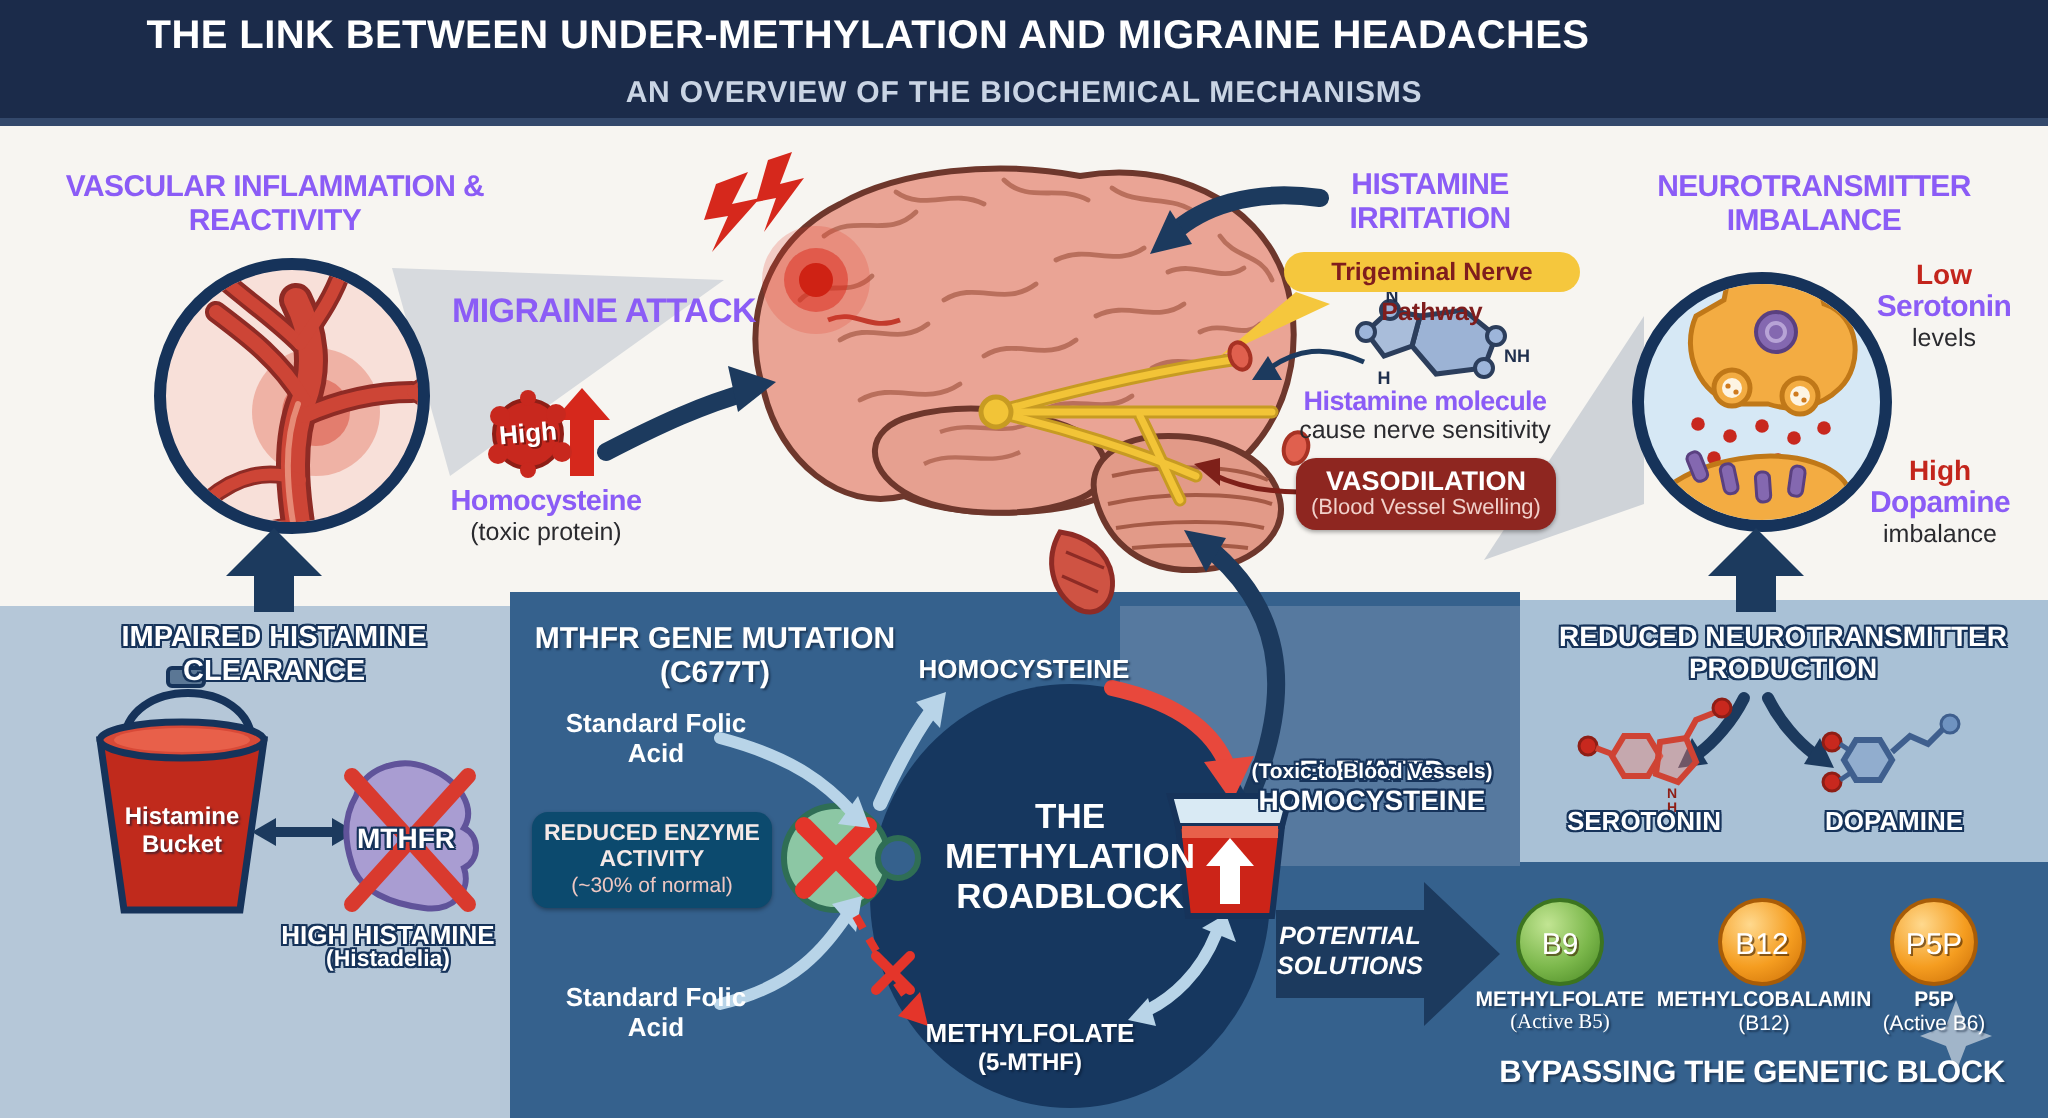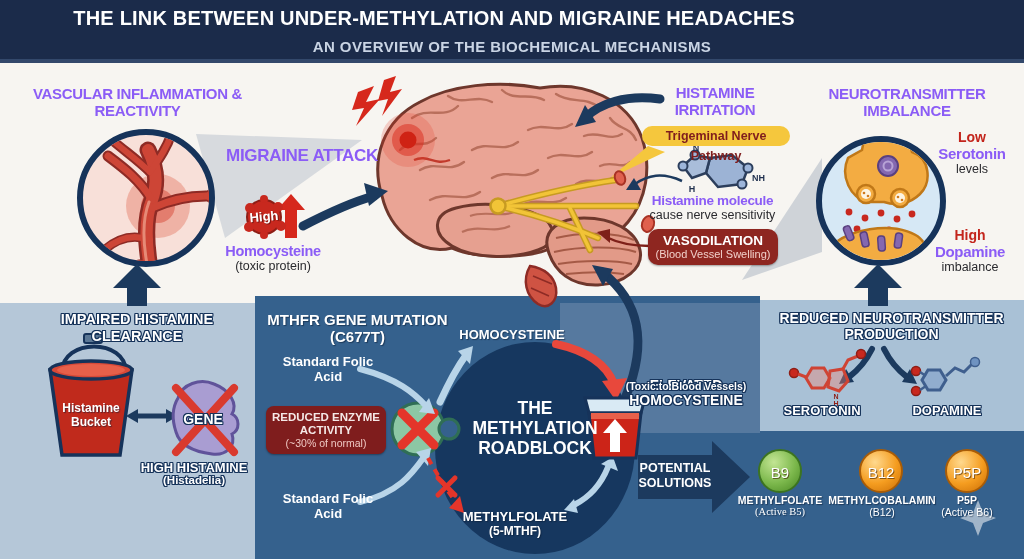--- a/index.html
+++ b/index.html
@@ -331,57 +331,58 @@
     <span style="display:block;font-size:12.5px;color:#2a2a2e;">levels</span>
   </div>
   <div class="t" style="left:928px;top:227px;width:84px;">
     <span class="red" style="display:block;font-size:14px;font-weight:bold;">High</span>
     <span class="dark" style="display:block;font-size:15px;">Dopamine</span>
     <span style="display:block;font-size:12.5px;color:#2a2a2e;">imbalance</span>
   </div>
 
   <div class="t outline" style="left:53px;top:311px;width:168px;font-size:14.5px;line-height:16.5px;">IMPAIRED HISTAMINE CLEARANCE</div>
   <div class="t white softshadow" style="left:46px;top:402px;width:90px;font-size:12px;line-height:13.5px;">Histamine Bucket</div>
-  <div class="t outline" style="left:168px;top:411px;width:70px;font-size:14px;">GENE</div>
+  <div class="t outline" style="left:168px;top:411px;width:70px;font-size:14px;">MTHFR</div>
   <div class="t outline" style="left:126px;top:460px;width:136px;font-size:13px;">HIGH HISTAMINE</div>
   <div class="t outline" style="left:126px;top:474px;width:136px;font-size:11.5px;">(Histadelia)</div>
 
   <div class="t white softshadow" style="left:260px;top:311px;width:195px;font-size:15px;line-height:17px;">MTHFR GENE MUTATION</div>
   <div class="t white softshadow" style="left:260px;top:328px;width:195px;font-size:15px;">(C677T)</div>
   <div class="t white" style="left:276px;top:354px;width:104px;font-size:13px;line-height:15px;">Standard Folic Acid</div>
-  <div class="dred-box" style="left:266px;top:406px;width:120px;padding:5px 3px;border-radius:8px;background:#7f1d1d;">
+  <div class="dred-box" style="left:266px;top:406px;width:120px;padding:5px 3px;border-radius:8px;background:#0c4a6e;">
     <div style="font-size:11.5px;font-weight:bold;color:#f5e9e7;line-height:13px;">REDUCED ENZYME ACTIVITY</div>
     <div style="font-size:10.5px;color:#eec7c2;">(~30% of normal)</div>
   </div>
   <div class="t white" style="left:276px;top:491px;width:104px;font-size:13px;line-height:15px;">Standard Folic Acid</div>
   <div class="t white softshadow" style="left:452px;top:327px;width:120px;font-size:13px;">HOMOCYSTEINE</div>
   <div class="t white" style="left:460px;top:398px;width:150px;font-size:17.5px;line-height:20px;">THE METHYLATION ROADBLOCK</div>
   <div class="t white softshadow" style="left:450px;top:509px;width:130px;font-size:13px;">METHYLFOLATE</div>
   <div class="t white softshadow" style="left:450px;top:524px;width:130px;font-size:12px;">(5-MTHF)</div>
   <div class="t outline" style="left:611px;top:350px;width:150px;font-size:14px;line-height:14.5px;margin-top:28px;">ELEVATED HOMOCYSTEINE</div>
   <div class="t outline" style="left:608px;top:380px;width:156px;font-size:10.5px;">(Toxic to Blood Vessels)</div>
 
   <div class="t outline" style="left:774px;top:310px;width:235px;font-size:14px;line-height:16px;">REDUCED NEUROTRANSMITTER PRODUCTION</div>
   <div class="t outline" style="left:776px;top:403px;width:92px;font-size:13px;">SEROTONIN</div>
   <div class="t outline" style="left:901px;top:403px;width:92px;font-size:13px;">DOPAMINE</div>
 
-  <div class="t white" style="left:636px;top:461px;width:78px;font-size:12.5px;line-height:15px;">POTENTIAL SOLUTIONS</div>
+  <div class="t white" style="left:636px;top:461px;width:78px;font-size:12.5px;line-height:15px;font-style:italic;">POTENTIAL SOLUTIONS</div>
 
   <div class="sphere green" style="left:758px;top:449px;">
     <span>B9</span>
   </div>
   <div class="t white softshadow" style="left:731px;top:494px;width:98px;font-size:10.5px;">METHYLFOLATE</div>
   <div class="t white softshadow" style="left:731px;top:506px;width:98px;font-size:10.5px;font-weight:normal;font-family:Liberation Serif, serif;">(Active B5)</div>
 
   <div class="sphere orange" style="left:859px;top:449px;">
     <span>B12</span>
   </div>
   <div class="t white softshadow" style="left:823px;top:494px;width:118px;font-size:10.5px;">METHYLCOBALAMIN</div>
   <div class="t white softshadow" style="left:823px;top:506px;width:118px;font-size:10.5px;font-weight:normal;">(B12)</div>
 
   <div class="sphere orange" style="left:945px;top:449px;">
     <span>P5P</span>
   </div>
   <div class="t white softshadow" style="left:930px;top:494px;width:74px;font-size:10.5px;">P5P</div>
   <div class="t white softshadow" style="left:930px;top:506px;width:74px;font-size:10.5px;font-weight:normal;">(Active B6)</div>
 
+  <div class="t white softshadow" style="left:742px;top:528px;width:268px;font-size:15.5px;letter-spacing:-0.2px;">BYPASSING THE GENETIC BLOCK</div>
 
 </div>
 
 </body></html>

